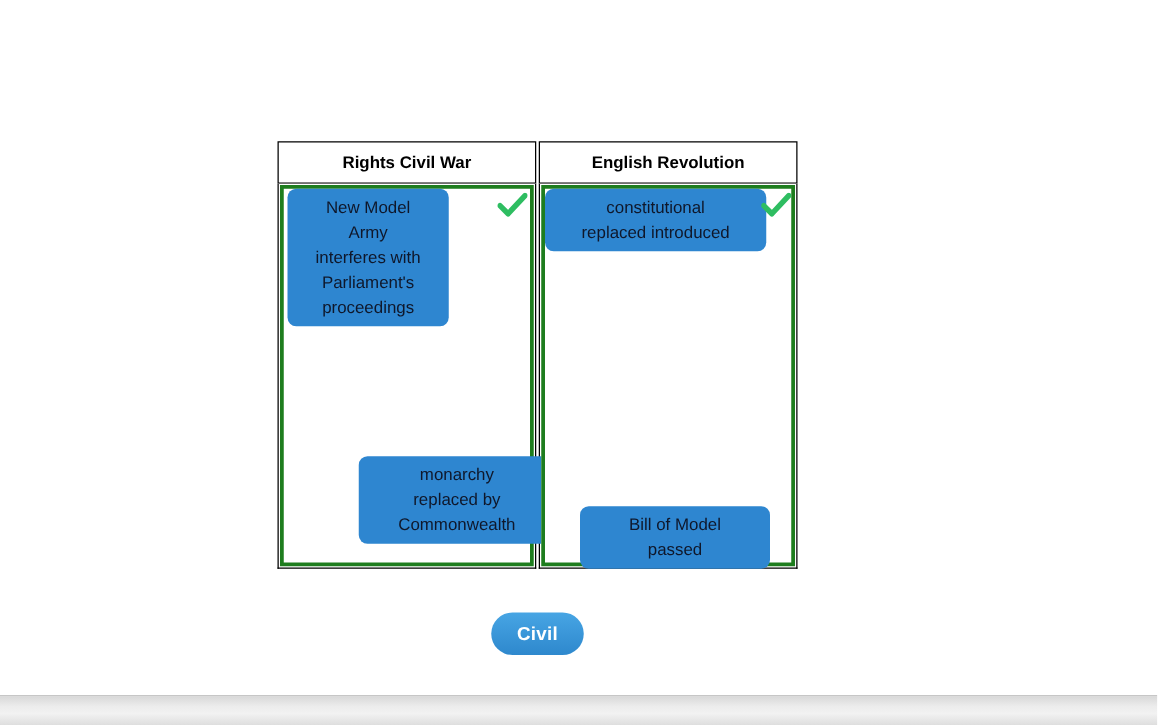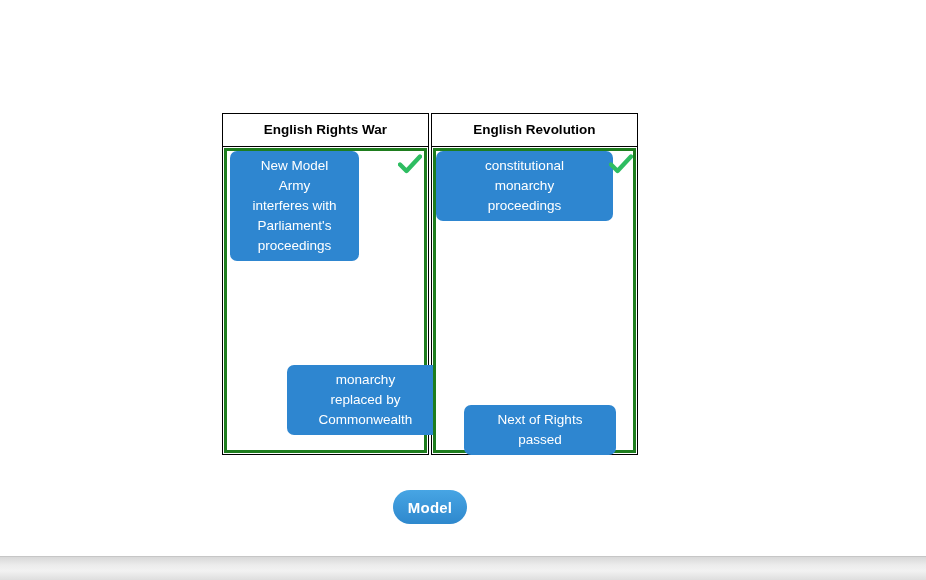--- a/index.html
+++ b/index.html
@@ -18,21 +18,21 @@
   .col-body{
     box-sizing:border-box;border:1px solid #000;border-top:none;background:#fff;
     height:308px;padding:1px;
   }
   .drop-zone{
     box-sizing:border-box;position:relative;width:100%;height:100%;
     border:3px solid var(--zone_border_green,#1e7d1e);background:#fff;
   }
   .chip{
     position:absolute;box-sizing:border-box;
-    background:var(--chip_blue,#2e86d0);color:#ffffff;
+    background:var(--chip_blue,#2e86d0);color:#0f172a;
     border-radius:7px;text-align:center;
     font-size:13.5px;line-height:20px;padding:5px 22px;
     cursor:grab;
   }
   .chip.c-0-0{left:3px;top:0px;width:129px;}
   .chip.c-0-1{left:60px;top:214px;width:157px;}
   .chip.c-1-0{left:0px;top:0px;width:177px;}
   .chip.c-1-1{left:28px;top:254px;width:152px;}
   .check{position:absolute;top:3px;width:24px;height:20px;}
   .check.k-0{right:2px;}
@@ -55,48 +55,48 @@
   }
 </style>
 </head>
 <body>
 
 <div id="page">
 
   <div id="board">
 
     <div class="col">
-      <div class="col-header">English Rights War</div>
+      <div class="col-header">Rights Civil War</div>
       <div class="col-body">
         <div class="drop-zone">
           <div class="chip c-0-0">New Model Army interferes with Parliament's proceedings</div>
           <div class="chip c-0-1">monarchy replaced by Commonwealth</div>
           <span class="check k-0">
             <svg viewBox="0 0 24 20">
               <polyline points="2,10.5 8.5,17 22,2.5" fill="none" stroke="#2ebd61" stroke-width="4.4" stroke-linecap="round" stroke-linejoin="round"></polyline>
             </svg>
           </span>
         </div>
       </div>
     </div>
 
     <div class="col">
       <div class="col-header">English Revolution</div>
       <div class="col-body">
         <div class="drop-zone">
-          <div class="chip c-1-0">constitutional monarchy proceedings</div>
-          <div class="chip c-1-1">Next of Rights passed</div>
+          <div class="chip c-1-0">constitutional replaced introduced</div>
+          <div class="chip c-1-1">Bill of Model passed</div>
           <span class="check k-1">
             <svg viewBox="0 0 24 20">
               <polyline points="2,10.5 8.5,17 22,2.5" fill="none" stroke="#2ebd61" stroke-width="4.4" stroke-linecap="round" stroke-linejoin="round"></polyline>
             </svg>
           </span>
         </div>
       </div>
     </div>
 
   </div>
 
-  <button id="next-btn">Model</button>
+  <button id="next-btn">Civil</button>
 
   <div id="hscrollbar"></div>
 
 </div>
 
 </body></html>

